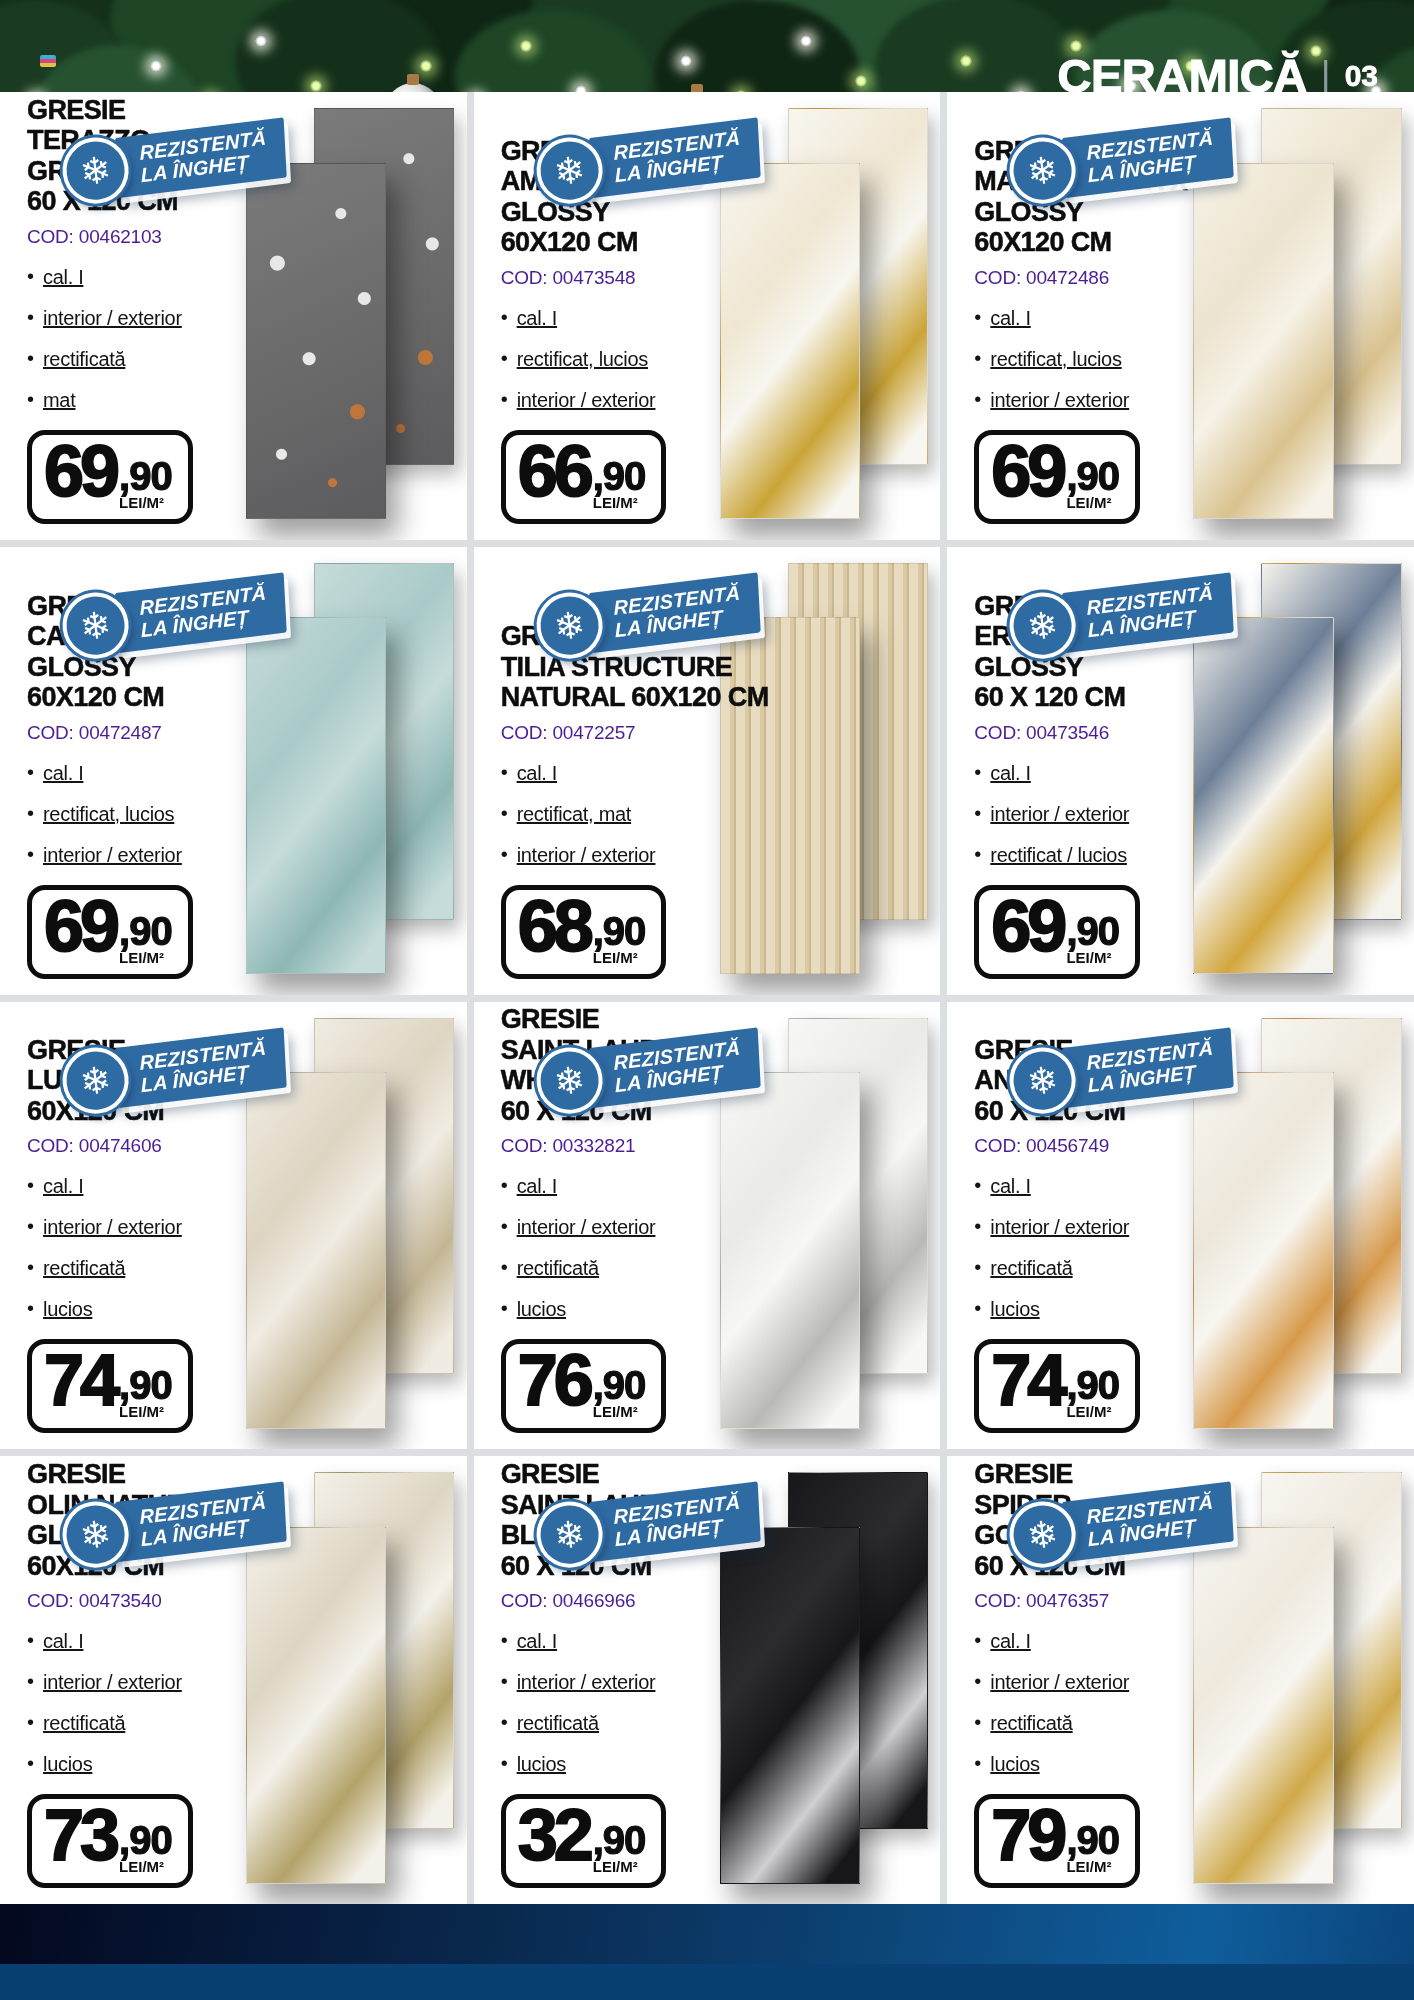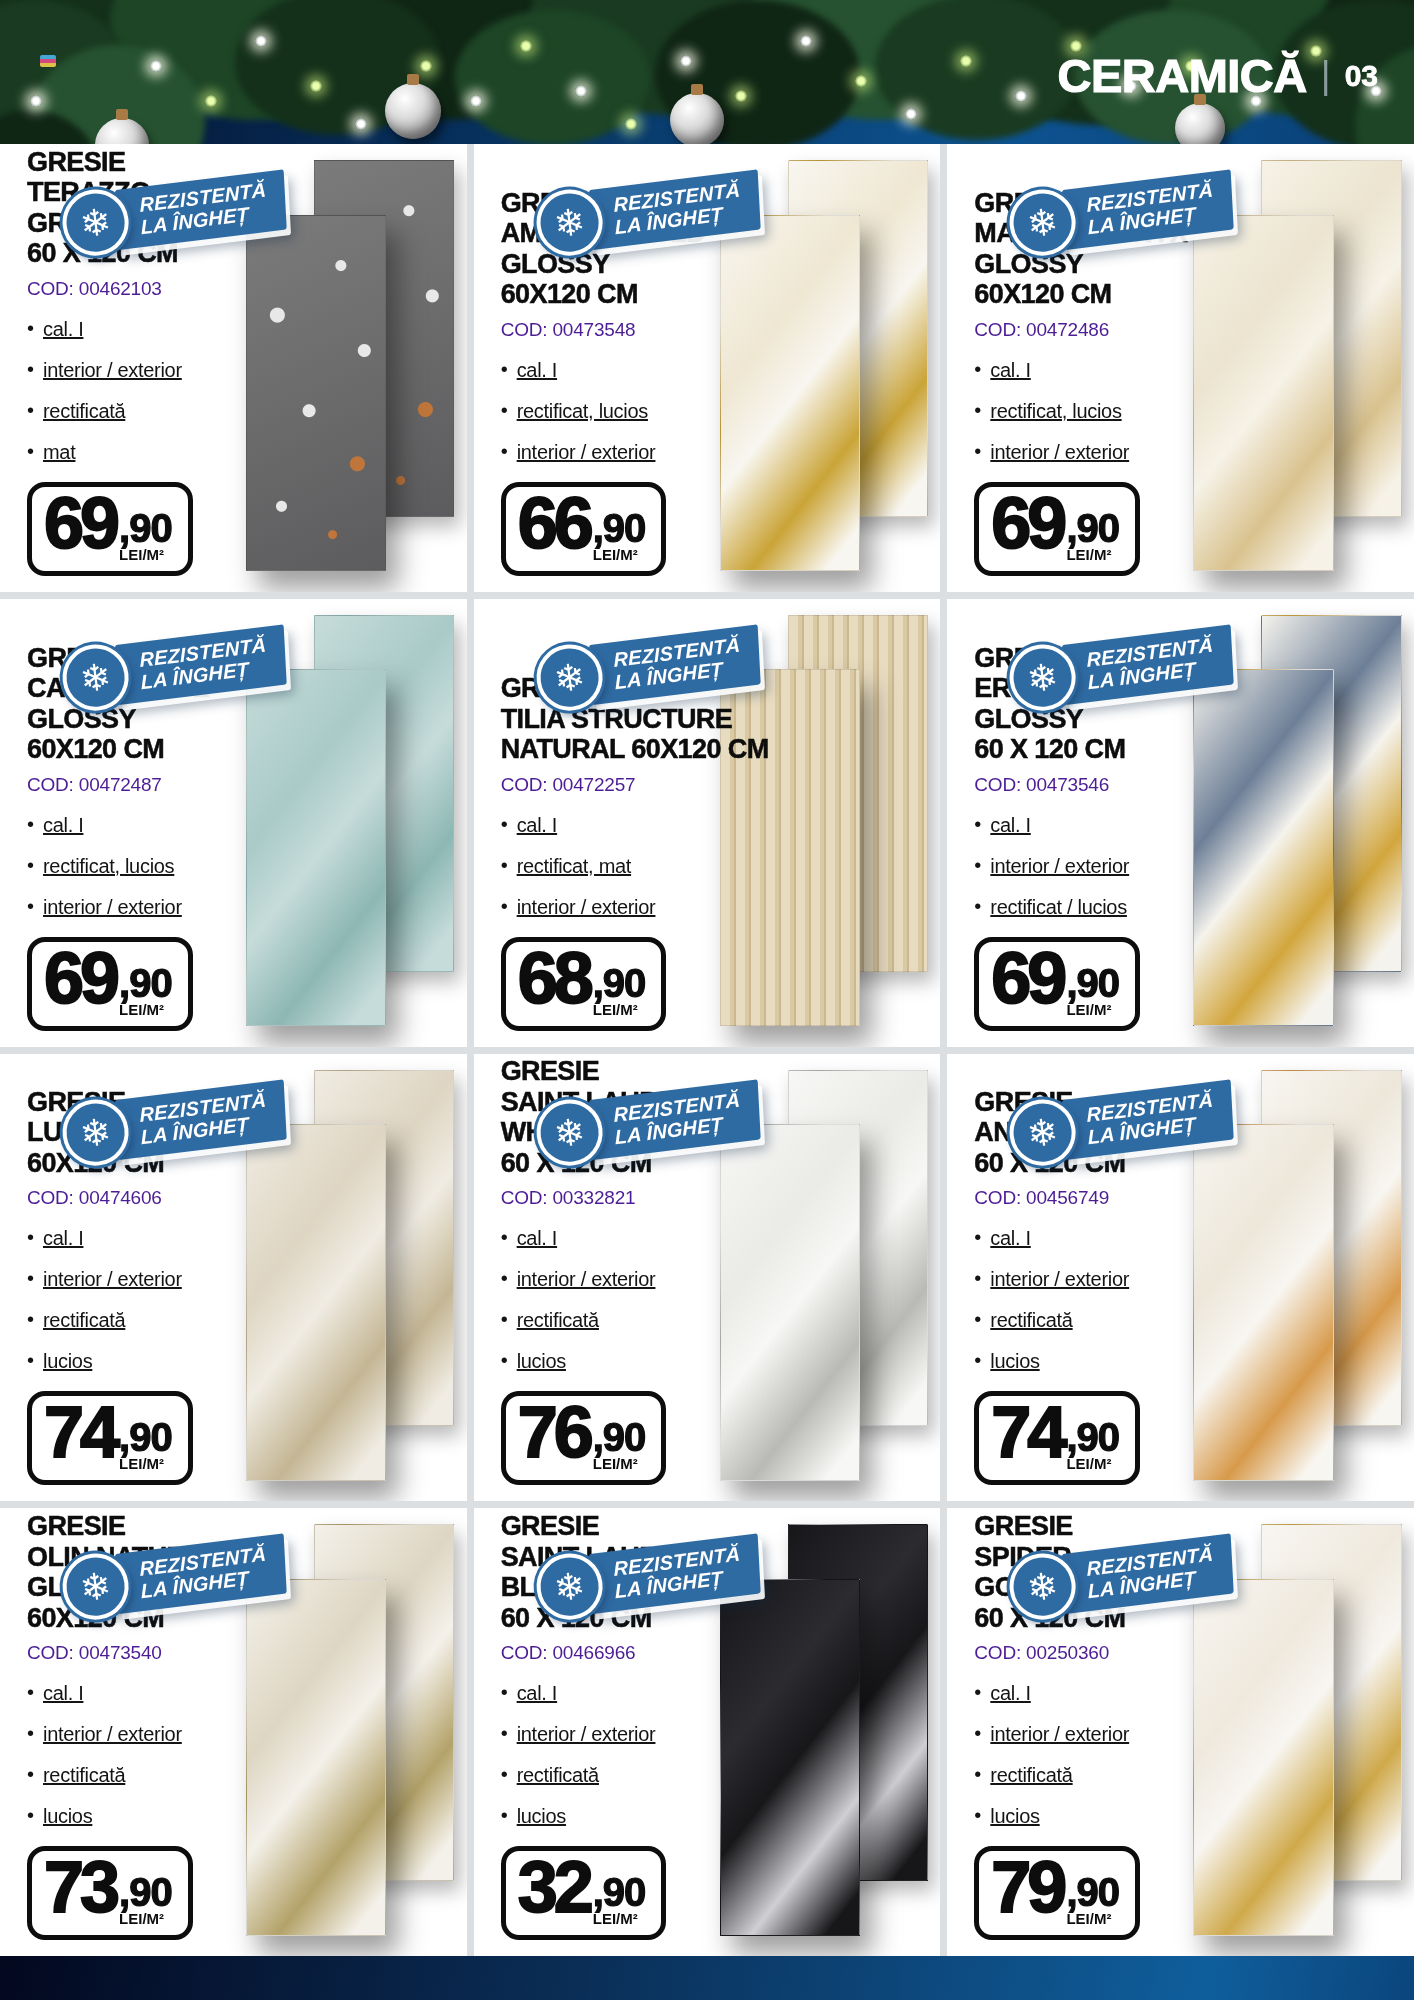--- a/index.html
+++ b/index.html
@@ -1,20 +1,20 @@
 <!DOCTYPE html>
 <html><head>
 <meta charset="utf-8">
 <style>
   * { margin:0; padding:0; box-sizing:border-box; }
   html,body { width:1414px; height:2000px; overflow:hidden; }
   body { font-family:"Liberation Sans","DejaVu Sans",sans-serif; background:#0a3f74; }
 
   
-  header { position:relative; height:144px; overflow:hidden;
+  header { position:relative; height:92px; overflow:hidden;
     background:linear-gradient(110deg,#04102b 0%,#07305c 35%,#0d5391 72%,#0a3f74 100%); }
   .garland { position:absolute; inset:0; pointer-events:none; }
   .blob { position:absolute; border-radius:50%; filter:blur(3px); }
   .light { position:absolute; width:12px; height:12px; border-radius:50%; }
   .light.w { background:radial-gradient(circle,#ffffff 0 3px,rgba(255,255,255,.55) 6px,transparent 9px);
     box-shadow:0 0 12px 5px rgba(255,255,235,.75); }
   .light.g { background:radial-gradient(circle,#eaffae 0 3px,rgba(210,245,130,.55) 6px,transparent 9px);
     box-shadow:0 0 12px 5px rgba(205,240,130,.6); }
   .bauble { position:absolute; border-radius:50%;
     background:radial-gradient(circle at 35% 28%,#ffffff,#dcdcdc 35%,#a0a0a0 70%,#6f6f6f 96%);
@@ -541,21 +541,21 @@
       <div class="badge-ribbon">
         <span>REZISTENTĂ</span>
         <span>LA ÎNGHEȚ</span>
       </div>
     </div>
     <div class="info">
       <h3 class="name">GRESIE
 SPIDER
 GOLD ENDLESS
 60 X 120 CM</h3>
-      <div class="cod">COD: 00250360</div>
+      <div class="cod">COD: 00476357</div>
       <ul class="features">
           <li>cal. I</li>
           <li>interior / exterior</li>
           <li>rectificată</li>
           <li>lucios</li>
         </ul>
       <div class="price-box">
         <span class="price-int">79</span>
         <span class="price-frac">
           <span class="price-dec">,90</span>

